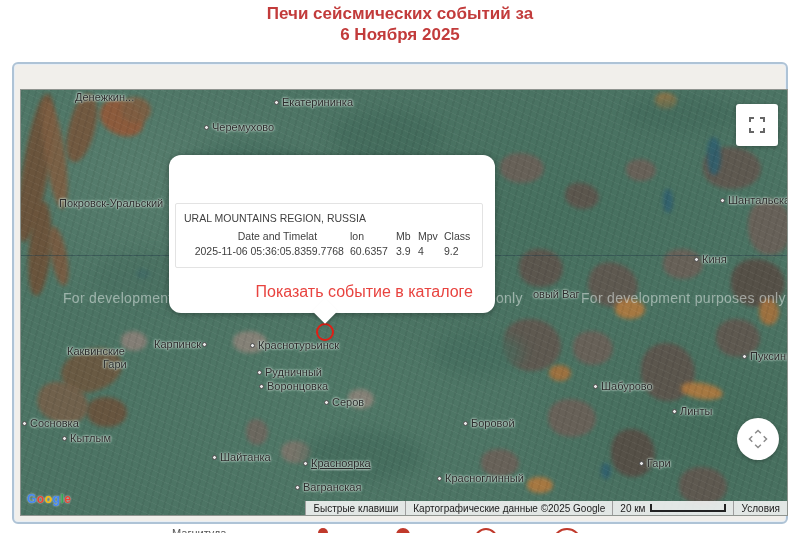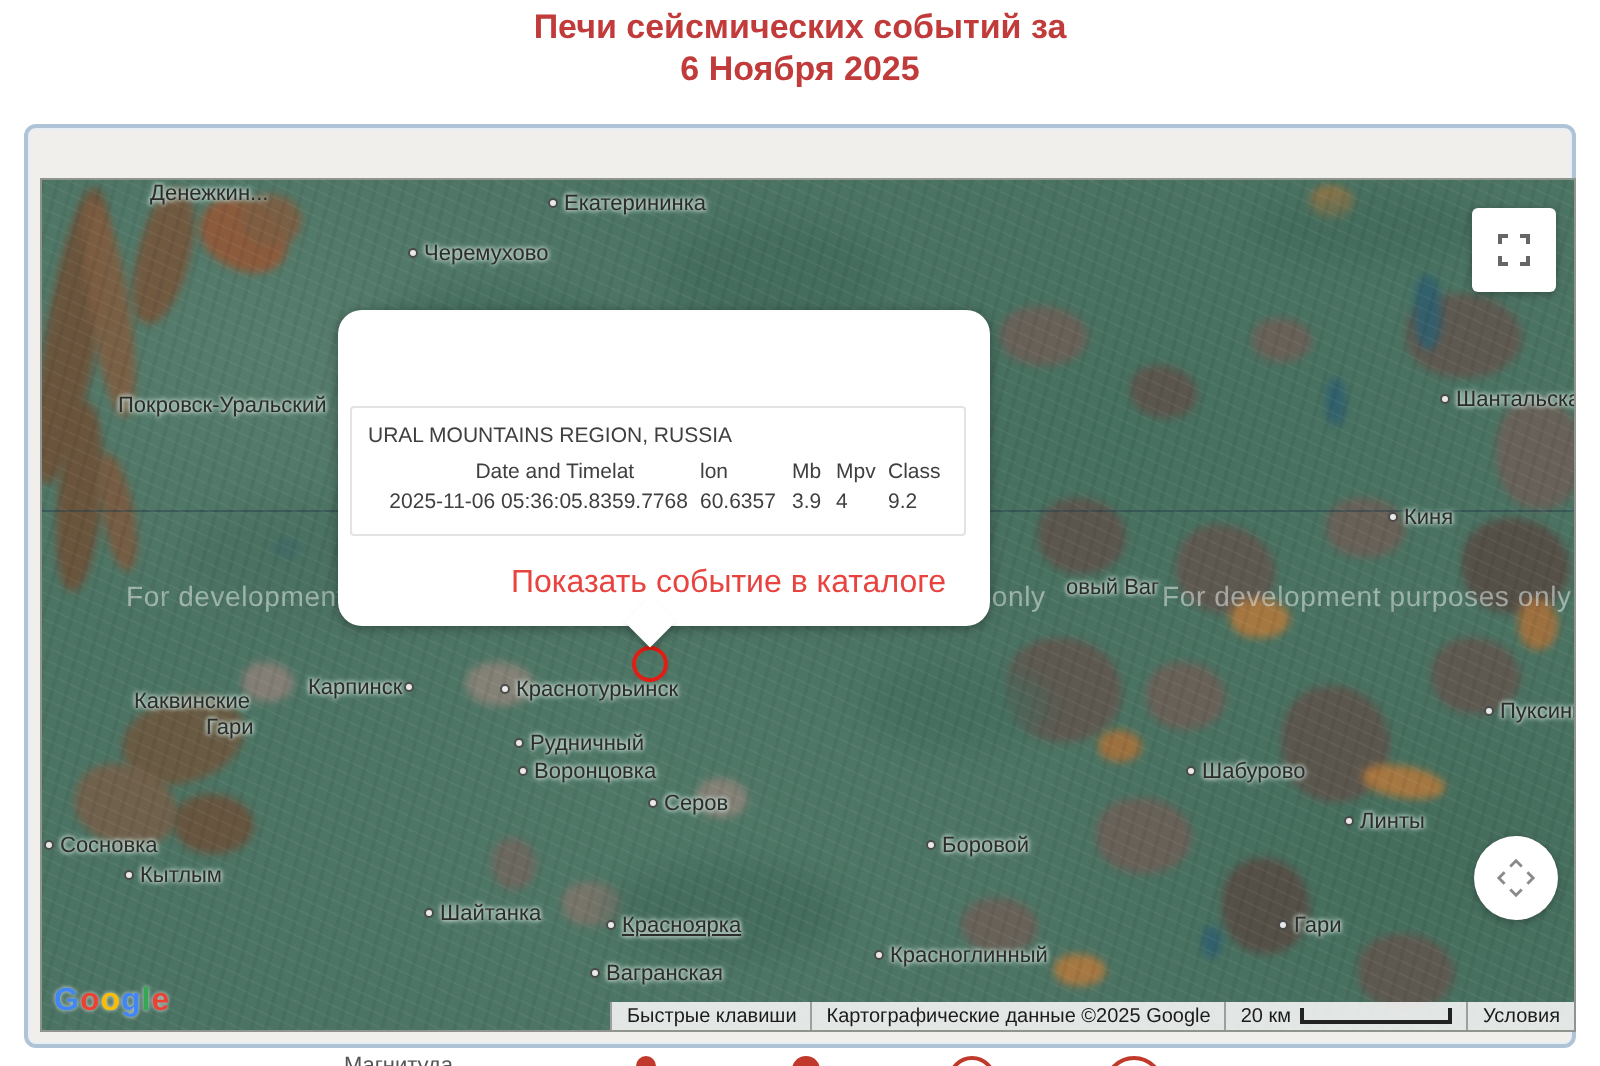--- a/index.html
+++ b/index.html
@@ -64,21 +64,21 @@
 
   
   .fullscreen-btn{position:absolute;left:715px;top:14px;width:42px;height:42px;background:#fff;
        border:none;border-radius:3px;box-shadow:0 1px 4px rgba(0,0,0,0.3);cursor:pointer;
        display:flex;align-items:center;justify-content:center;z-index:8;}
   .pan-btn{position:absolute;left:716px;top:328px;width:42px;height:42px;background:#fff;
        border:none;border-radius:50%;box-shadow:0 1px 4px rgba(0,0,0,0.3);cursor:pointer;
        display:flex;align-items:center;justify-content:center;z-index:8;}
 
   
-  .google-logo{position:absolute;left:6px;top:402px;font-size:16px;font-weight:bold;
+  .google-logo{position:absolute;left:6px;top:402px;font-size:12px;font-weight:bold;
        letter-spacing:.5px;z-index:8;cursor:pointer;
        text-shadow:0 0 2px rgba(255,255,255,0.8);}
 
   
   .attribution{position:absolute;right:0;bottom:0;display:flex;height:14px;font-size:10px;
        color:#1b1b1b;z-index:9;align-items:stretch;}
   .attr-seg{background:rgba(247,247,247,0.88);padding:1px 7px 0;border-left:1px solid #9e9e9e;
        white-space:nowrap;display:flex;align-items:center;}
   .attr-scale{gap:5px;}
   .scale-bar{width:72px;height:6px;border-left:2px solid #222;border-right:2px solid #222;

